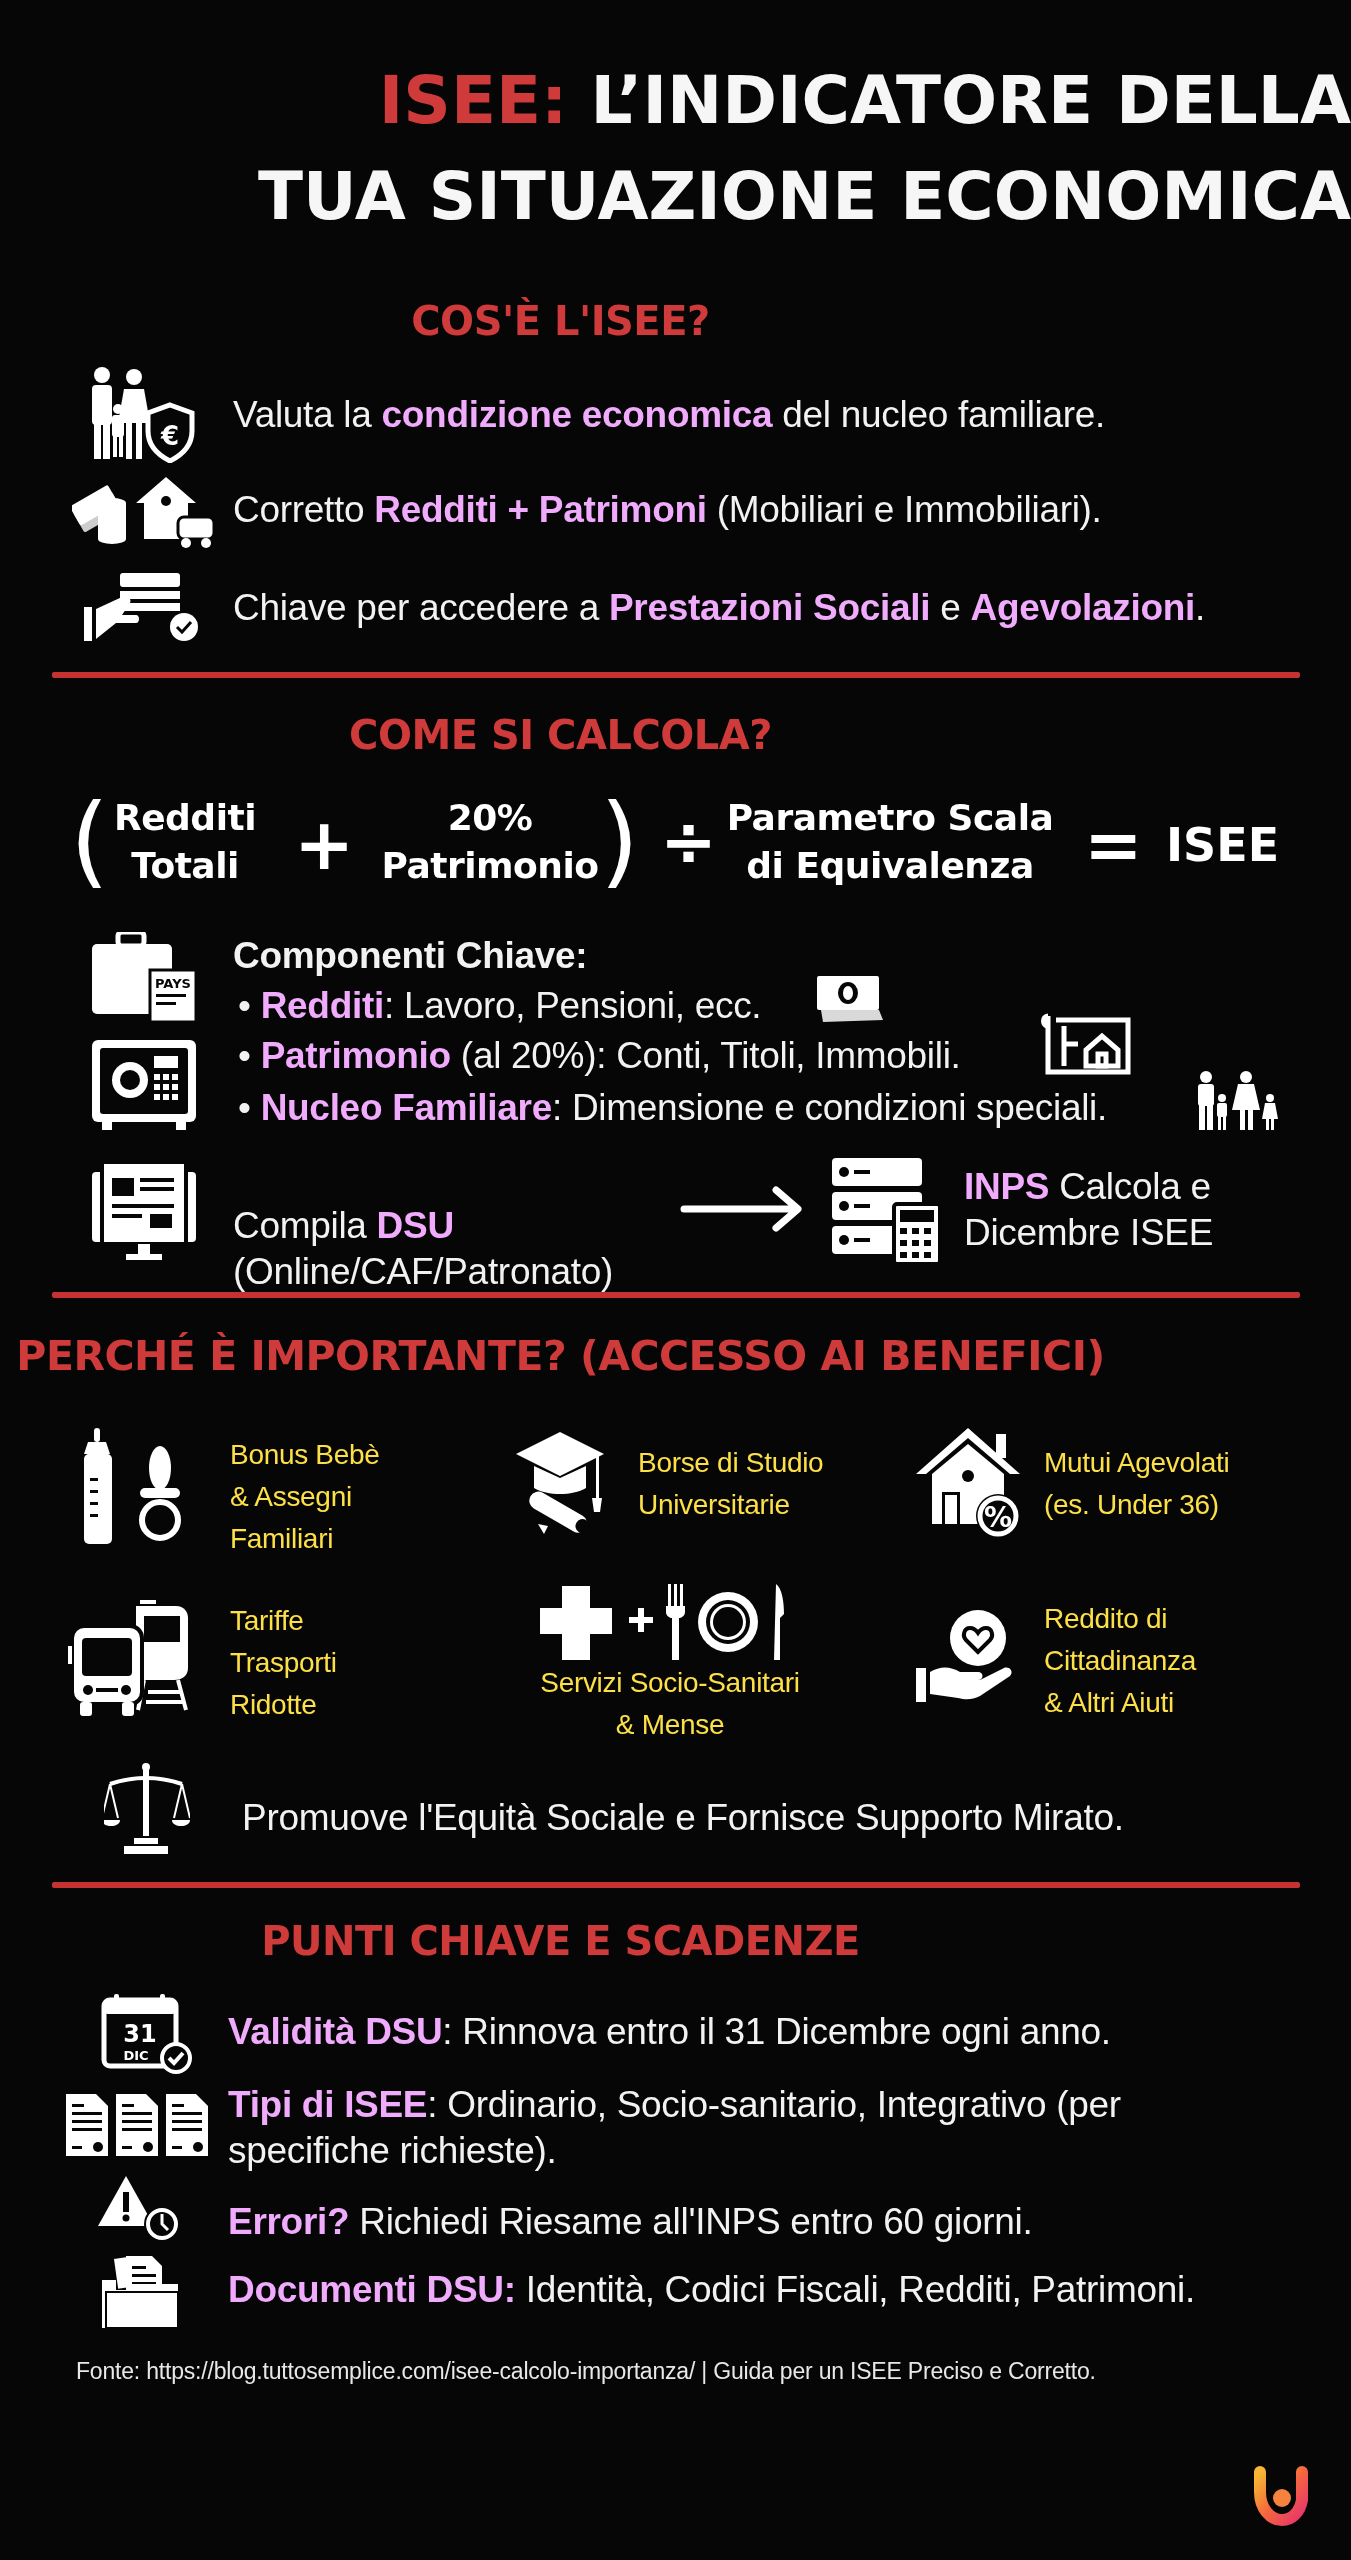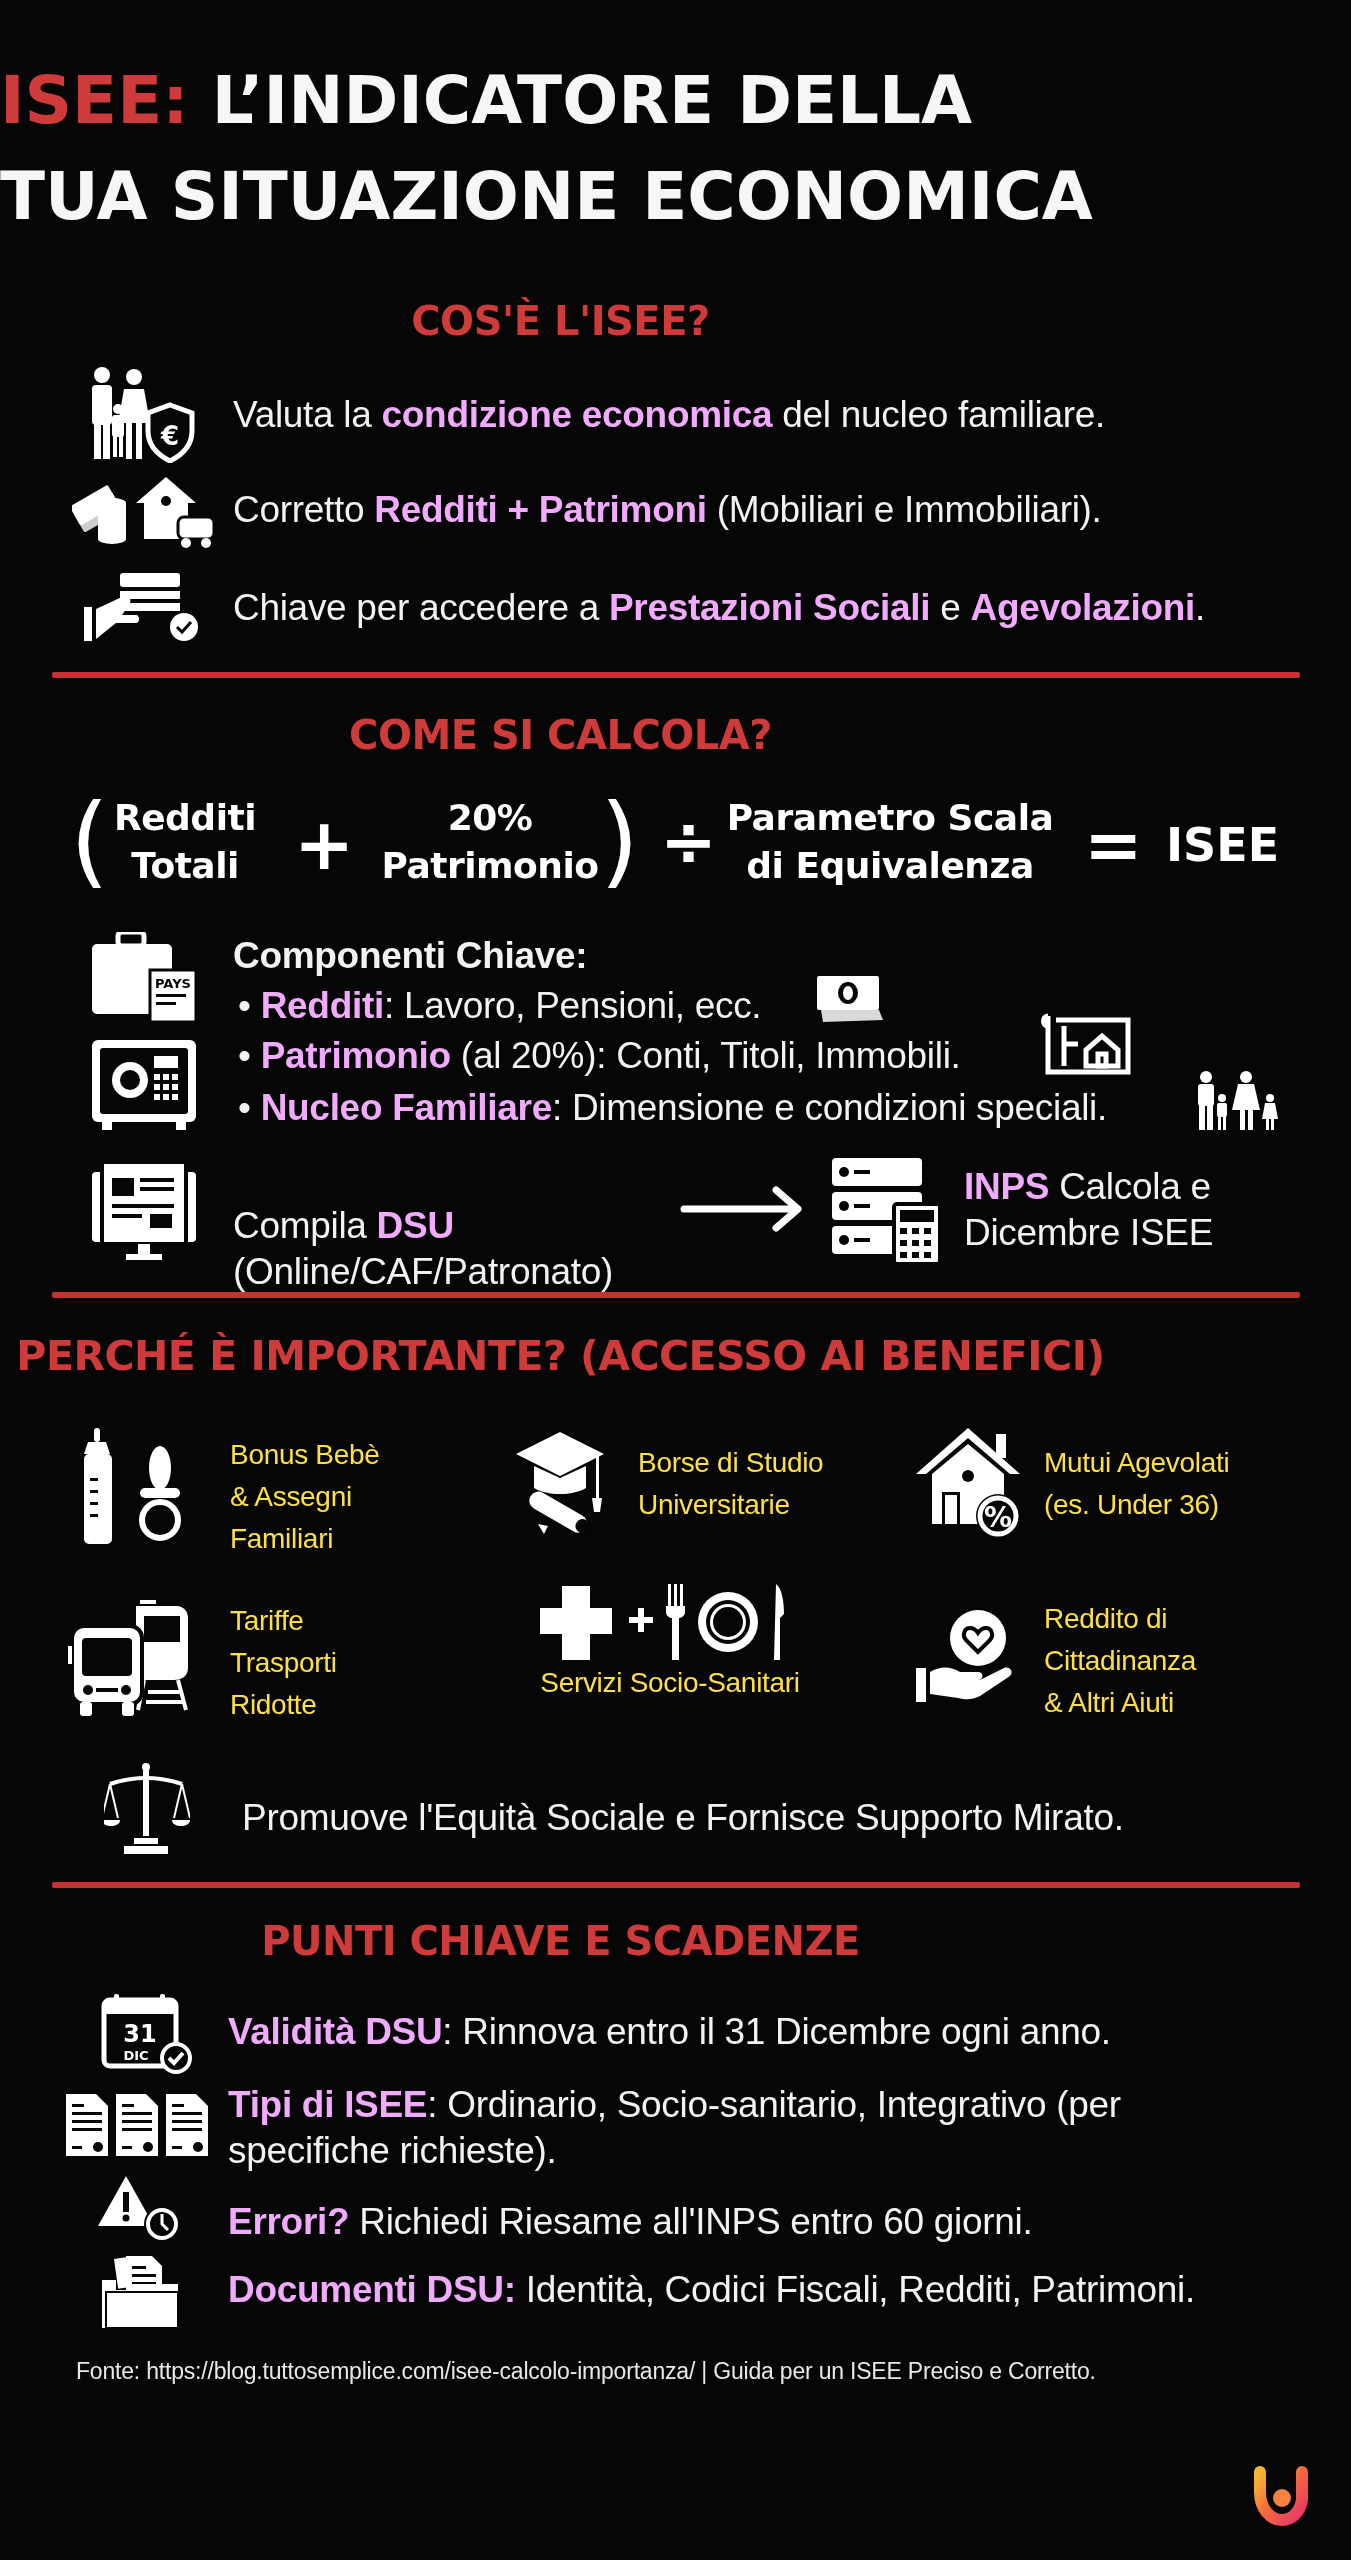--- a/index.html
+++ b/index.html
@@ -2,21 +2,21 @@
 <html><head>
 <meta charset="utf-8">
 <style>
   html, body { margin:0; padding:0; }
   body {
     width:1351px; height:2560px; background:#060606; color:#f4f4f4;
     font-family:"Liberation Sans", sans-serif; position:relative; overflow:hidden;
   }
   .abs { position:absolute; }
   .title {
-    left:0; width:1351px; text-align:left; font-family:"DejaVu Sans", sans-serif;
+    left:0; width:1351px; text-align:right; font-family:"DejaVu Sans", sans-serif;
     font-weight:bold; font-size:66px; letter-spacing:0px; line-height:78px; color:#f6f6f6;
   }
   .red { color:#cf3a3a; }
   .section-title {
     left:0; width:1121px; text-align:center; font-family:"DejaVu Sans", sans-serif;
     font-weight:bold; font-size:40px; color:#cf3a3a; letter-spacing:-0.5px;
   }
   .divider { left:52px; width:1248px; height:6px; background:#c63232; border-radius:2px; }
   .body-text { font-size:37px; line-height:44px; white-space:nowrap; color:#f2f2f2; letter-spacing:-0.3px; }
   .body-text b { font-weight:bold; color:#f0abfc; }
@@ -353,20 +353,21 @@
     <path d="M126 24 h19 v6 c0 4 -4 6 -6 6 v42 h-7 v-42 c-2 0 -6 -2 -6 -6z"></path>
     <circle cx="188" cy="40" r="30" fill="#fff"></circle>
       <circle cx="188" cy="40" r="22" fill="#060606"></circle>
       <circle cx="188" cy="40" r="18" fill="#fff"></circle>
       <circle cx="188" cy="40" r="15" fill="#060606"></circle>
     <path d="M236 2 c6 4 8 18 8 30 l-4 4 v42 h-6z"></path>
   </svg>
 </div>
 <div class="abs ben-text" style="left:470px; top:1662px; width:400px; text-align:center;">
   <div>Servizi Socio-Sanitari</div>
+  <div>&amp; Mense</div>
 </div>
 
 <div class="abs icon" style="left:916px; top:1606px;">
   <svg width="104" height="100" viewBox="0 0 104 100" fill="#fff">
     <circle cx="62" cy="32" r="28"></circle>
     <path d="M62 46 l-12 -12 c-4 -4 -2 -12 4 -12 c4 0 6 2 8 5 c2 -3 4 -5 8 -5 c6 0 8 8 4 12z" fill="none" stroke="#060606" stroke-width="4"></path>
     <rect x="0" y="62" width="10" height="34"></rect>
     <path d="M14 66 c10 -6 20 -6 30 0 h18 c6 0 6 8 0 8 h-22 h24 l24 -12 c6 -2 10 4 6 8 l-30 20 c-8 4 -14 4 -22 2 l-28 -4z"></path>
   </svg>
 </div>

